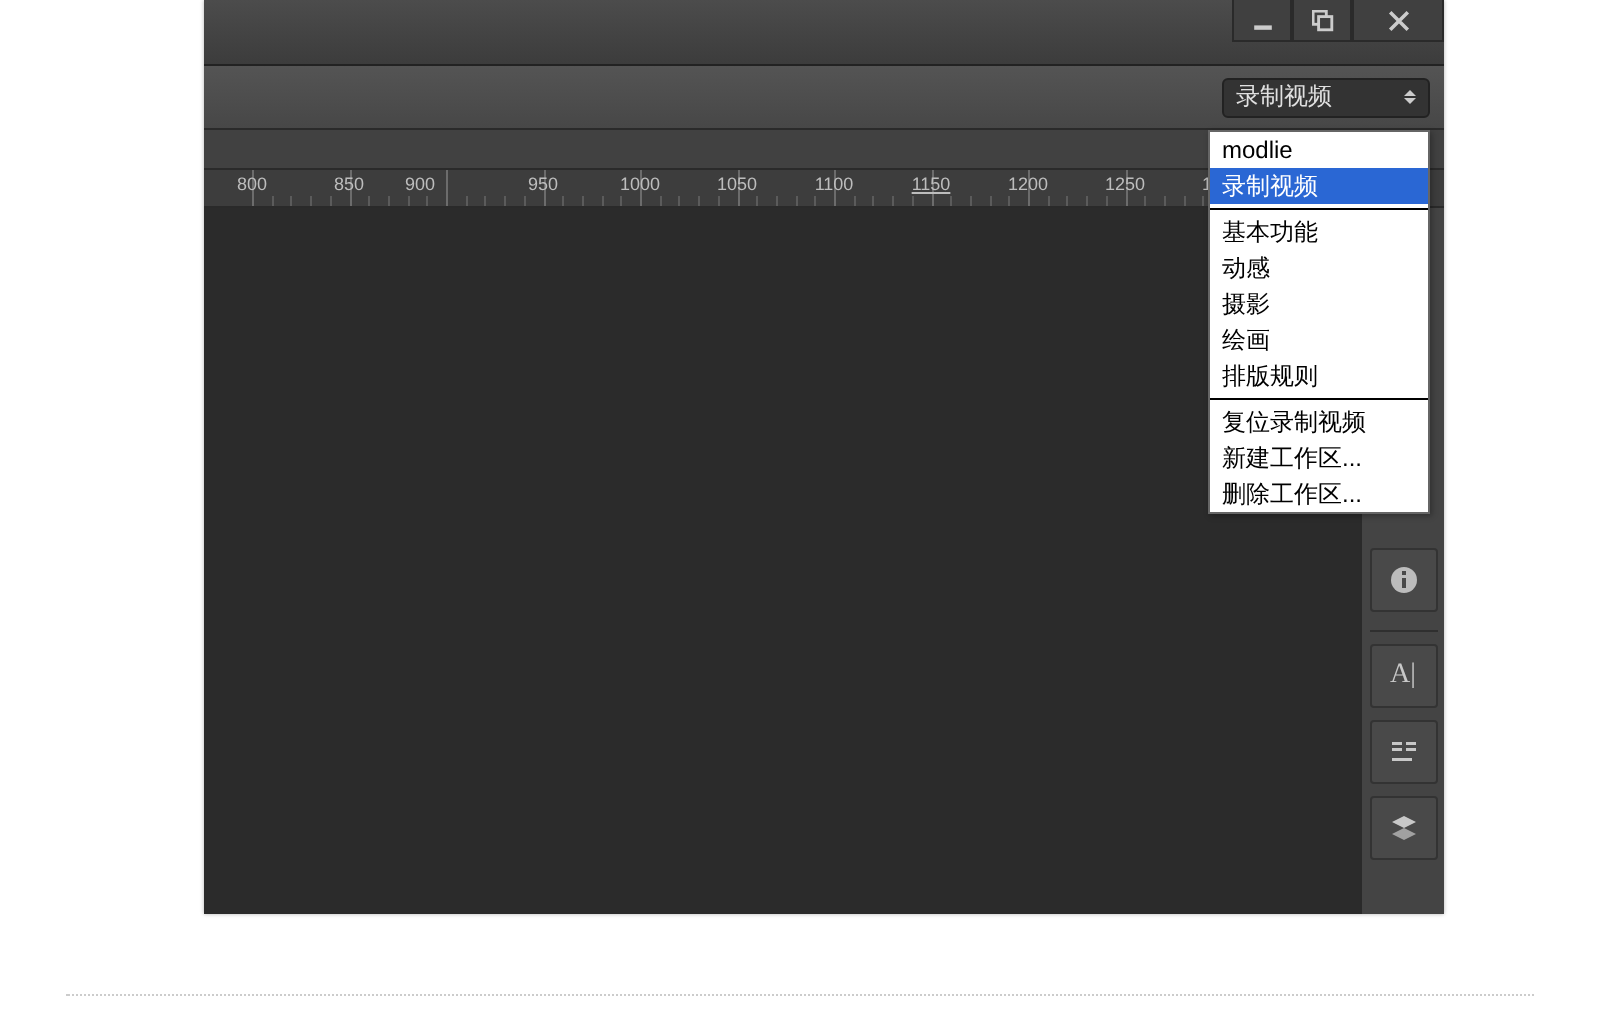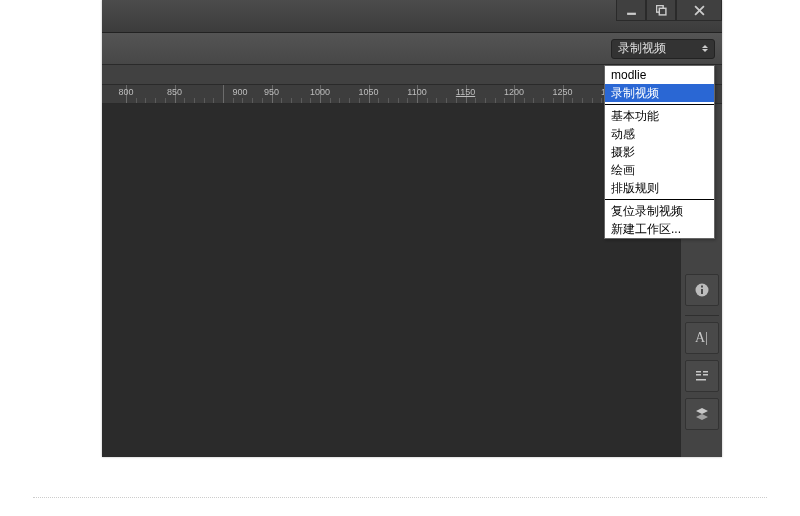--- a/index.html
+++ b/index.html
@@ -243,21 +243,21 @@
         <div class="minor" style="left: 49.4px;"></div>
         <div class="minor" style="left: 59.1px;"></div>
         <div class="minor" style="left: 68.8px;"></div>
         <div class="major" style="left: 78.5px;"></div>
         <div class="tick" style="left: 78.5px;">850</div>
         <div class="minor" style="left: 88.2px;"></div>
         <div class="minor" style="left: 97.9px;"></div>
         <div class="minor" style="left: 107.6px;"></div>
         <div class="minor" style="left: 117.3px;"></div>
         <div class="major" style="left: 127px;"></div>
-        <div class="tick" style="left: 144px;">900</div>
+        <div class="tick" style="left: 114px;">900</div>
         <div class="minor" style="left: 136.7px;"></div>
         <div class="minor" style="left: 146.4px;"></div>
         <div class="minor" style="left: 156.1px;"></div>
         <div class="minor" style="left: 165.8px;"></div>
         <div class="major" style="left: 175.5px;"></div>
         <div class="tick" style="left: 175.5px;">950</div>
         <div class="minor" style="left: 185.2px;"></div>
         <div class="minor" style="left: 194.9px;"></div>
         <div class="minor" style="left: 204.6px;"></div>
         <div class="minor" style="left: 214.3px;"></div>
@@ -342,17 +342,18 @@
       <div class="item selected">录制视频</div>
       <div class="sep"></div>
       <div class="item">基本功能</div>
       <div class="item">动感</div>
       <div class="item">摄影</div>
       <div class="item">绘画</div>
       <div class="item">排版规则</div>
       <div class="sep"></div>
       <div class="item">复位录制视频</div>
       <div class="item">新建工作区...</div>
+      <div class="item">删除工作区...</div>
     </div>
 
 </div>
 
 <div class="footer-rule"></div>
 
 </body></html>

